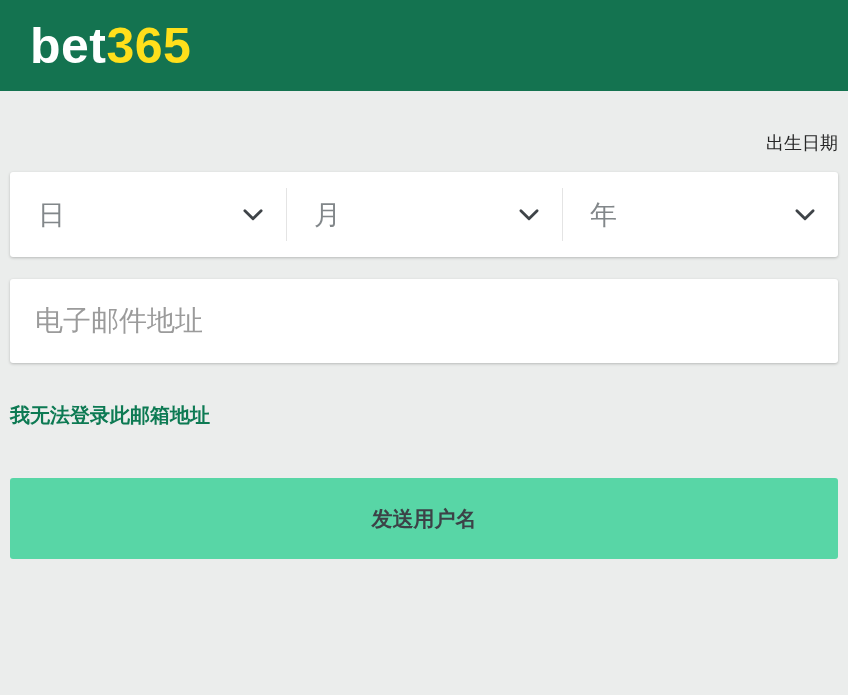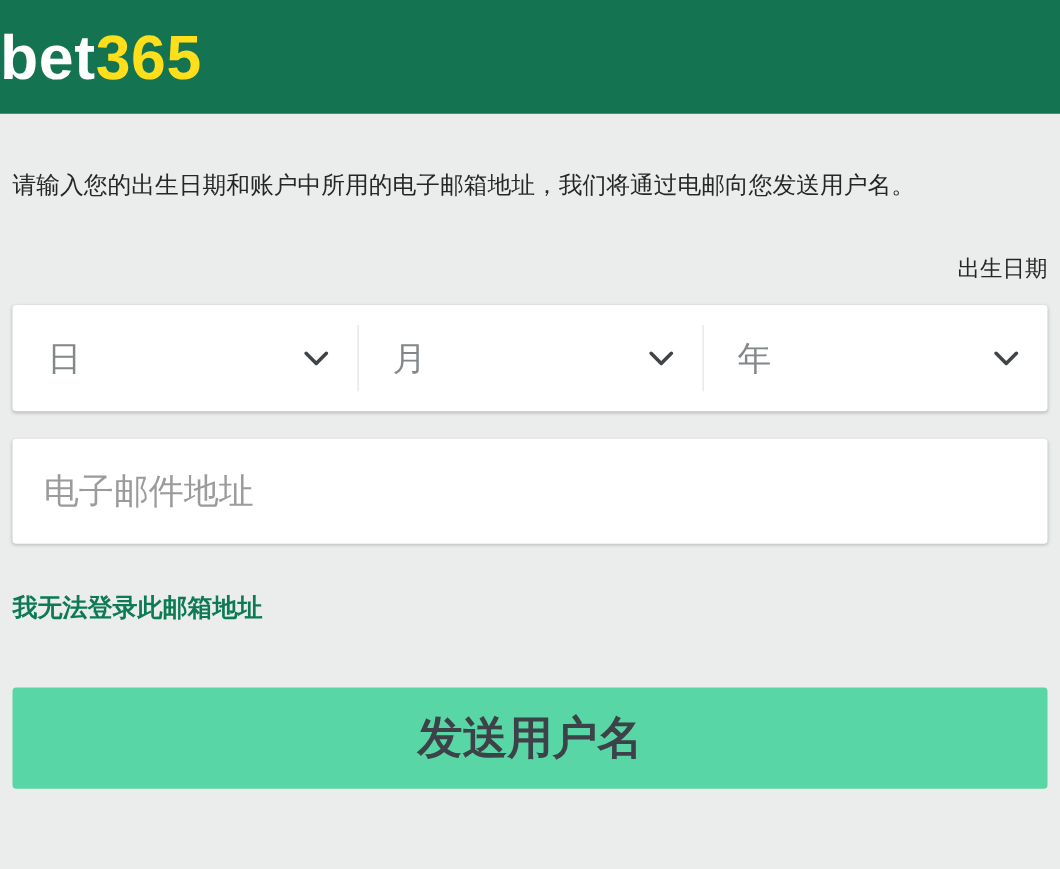--- a/index.html
+++ b/index.html
@@ -20,20 +20,21 @@
   body{
     background:var(--page-bg);
     font-family:"Liberation Sans","DejaVu Sans",sans-serif;
     overflow:hidden;
   }
   .header{
     height:91px;
     background:var(--header-green);
     display:flex;
     align-items:center;
+    padding-left:30px;
   }
   .logo{
     font-size:50px;
     font-weight:bold;
     letter-spacing:0.5px;
     line-height:1;
     cursor:pointer;
   }
   .logo .bet{color:#ffffff;}
   .logo .n365{color:var(--logo-yellow);}
@@ -132,42 +133,41 @@
     cursor:pointer;
   }
   .submit-button{
     margin-top:49px;
     width:828px;
     height:81px;
     border:none;
     border-radius:3px;
     background:var(--button-green);
     color:var(--button-text);
-    font-size:36px;
+    font-size:21px;
     font-weight:bold;
     font-family:"Liberation Sans","DejaVu Sans",sans-serif;
     cursor:pointer;
     display:flex;
     align-items:center;
     justify-content:center;
   }
 </style>
 </head>
 <body>
 
 <div class="header">
   <div class="logo">
     <span class="bet">bet</span><span class="n365">365</span>
   </div>
 </div>
 
 <div class="content">
 
 
-  <p class="instructions">请输入您的出生日期和账户中所用的电子邮箱地址，我们将通过电邮向您发送用户名。</p>
 
   <div class="dob-label">出生日期</div>
 
   <div class="dob-row">
     <div class="dob-select">
       <span class="value">日</span>
       <svg class="chevron" viewBox="0 0 24 24">
         <path d="M4.5 8 L12 15.5 L19.5 8" fill="none" stroke="#3f4448" stroke-width="2.6" stroke-linecap="round" stroke-linejoin="round"></path>
       </svg>
     </div>

